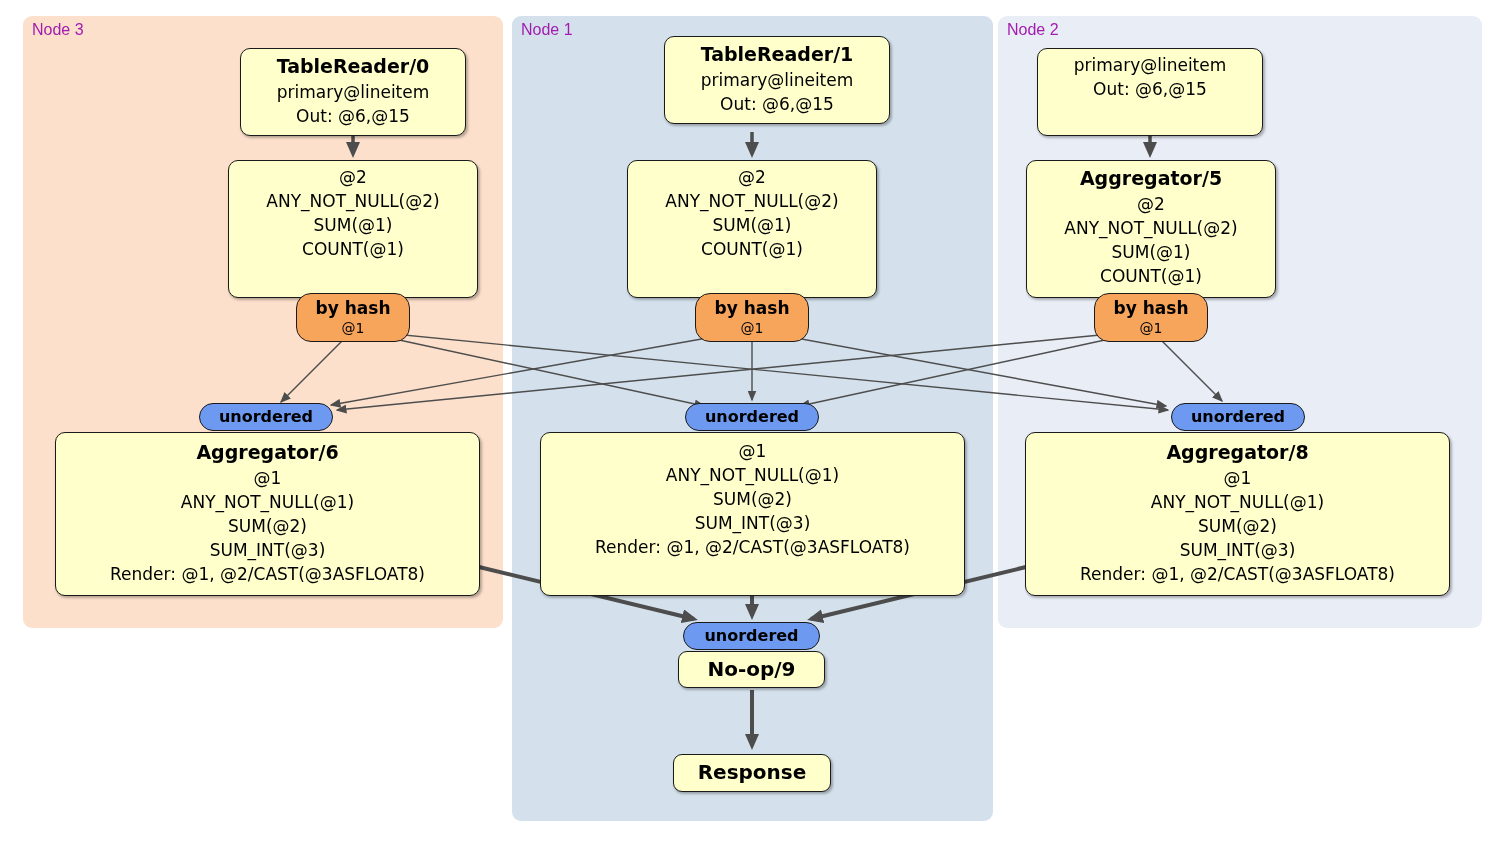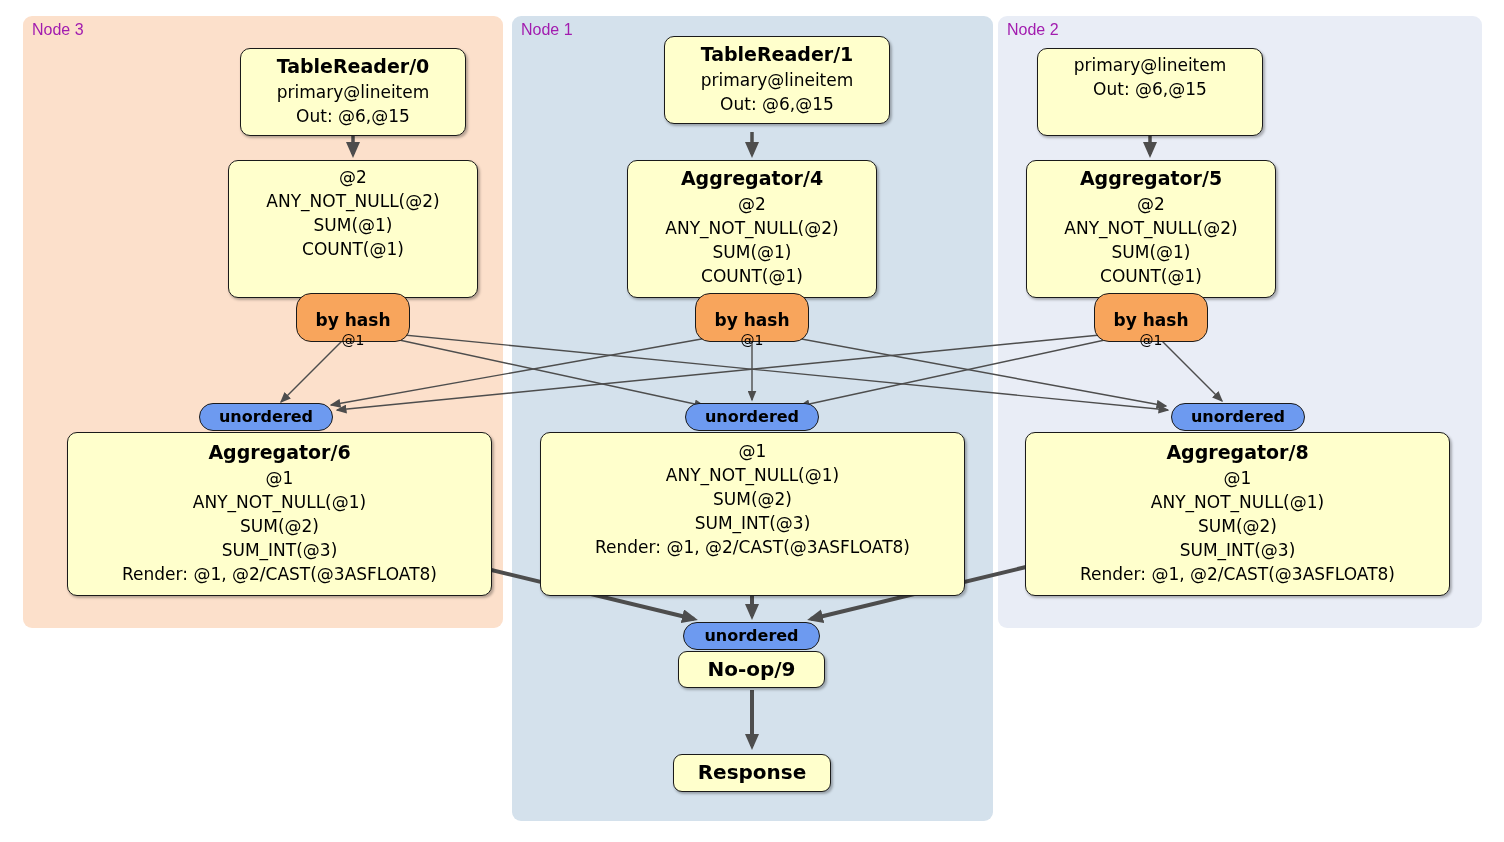--- a/index.html
+++ b/index.html
@@ -25,24 +25,24 @@
     border-radius:10px;text-align:center;box-shadow:1.5px 2px 2.5px rgba(0,0,0,0.28);
     padding-top:4px;}
   .pbox .title{font-weight:bold;font-size:19px;line-height:27px;}
   .pbox .line{font-size:17px;line-height:24px;white-space:nowrap;}
 
   .reader{width:226px;height:88px;}
   .agg-top{width:250px;height:138px;}
   .agg-bot{width:425px;height:164px;padding-top:6px;}
   #reader-0{left:240px;top:48px;} #reader-1{left:639px;top:36px;margin-left:25px;} #reader-2{left:1037px;top:48px;}
   #agg-3{left:228px;top:160px;}  #agg-4{left:627px;top:160px;}  #agg-5{left:1026px;top:160px;}
-  #agg-6{left:55px;top:432px;margin-left:12px;}   #agg-7{left:540px;top:432px;}  #agg-8{left:1025px;top:432px;}
+  #agg-6{left:55px;top:432px;}   #agg-7{left:540px;top:432px;}  #agg-8{left:1025px;top:432px;}
 
   .router{position:absolute;width:114px;height:49px;background:var(--router-fill);
-    border:1.6px solid var(--box-border);border-radius:15px;text-align:center;padding-top:15px;}
+    border:1.6px solid var(--box-border);border-radius:15px;text-align:center;padding-top:3px;}
   .router .rtitle{font-weight:bold;font-size:17px;line-height:22px;}
   .router .rsub{font-size:14px;line-height:18px;}
   #router-3{left:296px;top:293px;} #router-4{left:695px;top:293px;} #router-5{left:1094px;top:293px;}
 
   .sync{position:absolute;width:134px;height:28px;background:var(--sync-fill);
     border:1.6px solid var(--box-border);border-radius:15px;text-align:center;
     font-weight:bold;font-size:16px;line-height:25px;}
   #sync-3{left:199px;top:403px;} #sync-1{left:685px;top:403px;} #sync-2{left:1171px;top:403px;}
   #sync-final{left:683px;top:622px;width:137px;}
 
@@ -122,21 +122,20 @@
     <div class="line">SUM_INT(@3)</div>
     <div class="line">Render: @1, @2/CAST(@3ASFLOAT8)</div>
   </div>
 
   <div class="pbox reader" id="reader-1">
     <div class="title">TableReader/1</div>
     <div class="line">primary@lineitem</div>
     <div class="line">Out: @6,@15</div>
   </div>
   <div class="pbox agg-top" id="agg-4">
-    <div class="title">Aggregator/4</div>
     <div class="line">@2</div>
     <div class="line">ANY_NOT_NULL(@2)</div>
     <div class="line">SUM(@1)</div>
     <div class="line">COUNT(@1)</div>
   </div>
   <div class="router" id="router-4">
     <div class="rtitle">by hash</div>
     <div class="rsub">@1</div>
   </div>
   <div class="sync" id="sync-1">unordered</div>

